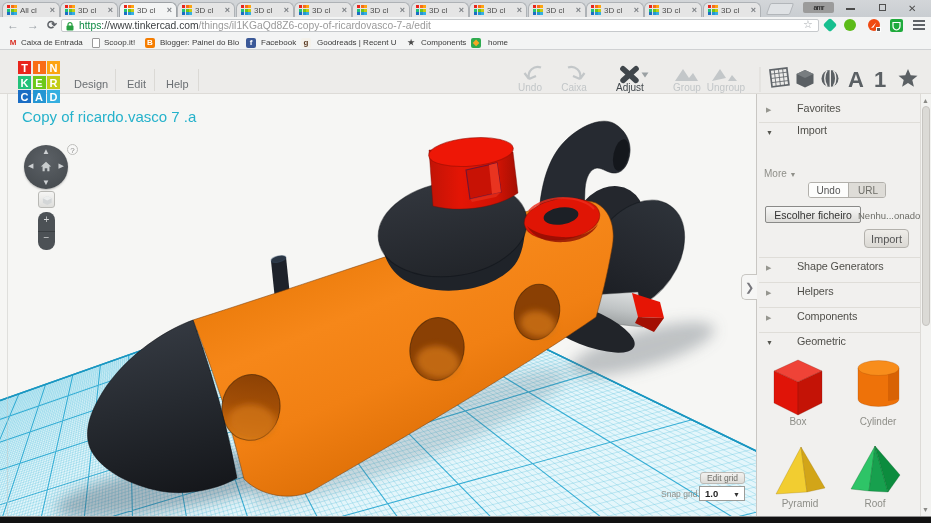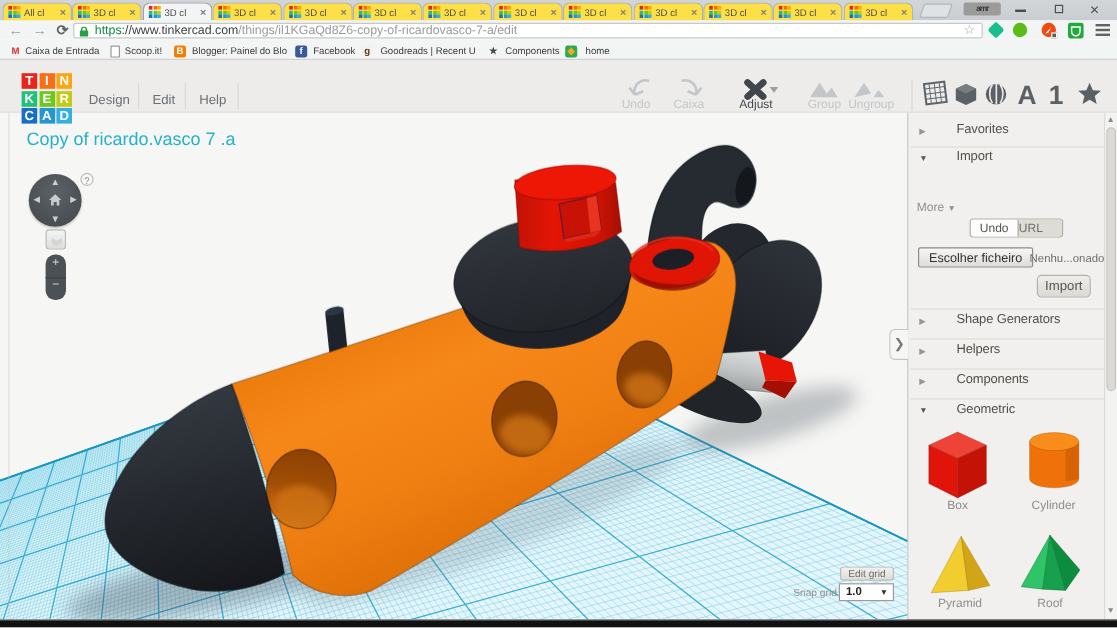--- a/index.html
+++ b/index.html
@@ -1,18 +1,18 @@
 <!DOCTYPE html>
 <html><head><meta charset="utf-8"><style>
 *{margin:0;padding:0;box-sizing:border-box}
 html,body{width:931px;height:523px;overflow:hidden;font-family:"Liberation Sans",sans-serif;background:#fff;position:relative}
 .abs{position:absolute}
 
 #tabstrip{left:0;top:0;width:931px;height:17px;background:linear-gradient(#d3d6d9,#c9cdd1)}
-.tab{top:2px;height:15px;width:58px;background:#fde047;border:1px solid #aeb2b6;border-bottom:none;border-radius:6px 6px 0 0;font-size:8px;color:#4c4c4c;overflow:hidden;white-space:nowrap}
+.tab{top:2px;height:15px;width:58px;background:#e5e5e5;border:1px solid #aeb2b6;border-bottom:none;border-radius:6px 6px 0 0;font-size:8px;color:#4c4c4c;overflow:hidden;white-space:nowrap}
 .tab .fav{position:absolute;left:4px;top:2px;width:10px;height:10px}
 .tab .ti{position:absolute;left:17px;top:3px;width:26px;overflow:hidden}
 .tab .x{position:absolute;right:4px;top:2px;color:#7a7e82;font-size:9px;font-weight:bold}
 .tab.act{background:#f3f4f4;z-index:3;border-color:#9ea2a6}
 .fav b{position:absolute;width:3px;height:3px}
 
 .f1{left:0;top:0;background:#e8241c}.f2{left:3.5px;top:0;background:#f96d16}.f3{left:7px;top:0;background:#fda411}
 .f4{left:0;top:3.5px;background:#22c17a}.f5{left:3.5px;top:3.5px;background:#6cc819}.f6{left:7px;top:3.5px;background:#c3cc15}
 .f7{left:0;top:7px;background:#1a6dc4}.f8{left:3.5px;top:7px;background:#2496d3}.f9{left:7px;top:7px;background:#35afe0}
 #newtab{left:768px;top:3px;width:24px;height:12px;background:#dfe2e5;border:1px solid #b2b6ba;transform:skewX(-20deg);border-radius:2px}
@@ -499,21 +499,21 @@
 
 <div class="abs" id="sidebar">
 <span class="tri" style="top:12px">▶</span>
     <span class="shead" style="top:8px">Favorites</span>
 <div class="sep" style="top:28px"></div>
 <span class="tri" style="top:35px;color:#55554f">▼</span>
     <span class="shead" style="top:30px">Import</span>
 <div class="abs sb" style="left:7px;top:74px">More <span style="font-size:7px">▼</span></div>
 <div class="abs" style="left:51px;top:88px;width:78px;height:16px;border:1px solid #b2b0ab;border-radius:3px;overflow:hidden;font-size:10px;color:#555">
 <span style="position:absolute;left:0;top:0;width:39px;height:16px;background:#fdfdfc;text-align:center;line-height:15px">Undo</span>
-<span style="position:absolute;left:39px;top:0;width:39px;height:16px;background:#dedcd7;border-left:1px solid #b2b0ab;text-align:left;line-height:15px;color:#6e6e68">URL</span>
+<span style="position:absolute;left:39px;top:0;width:39px;height:16px;background:#dedcd7;border-left:1px solid #b2b0ab;text-align:center;line-height:15px;color:#6e6e68">URL</span>
     </div>
 <div class="abs" style="left:8px;top:112px;width:96px;height:17px;border:1px solid #8a8a88;border-radius:2px;background:linear-gradient(#f7f7f6,#dddcd9);font-size:10.5px;color:#333;text-align:center;line-height:16px">Escolher ficheiro</div>
 <div class="abs" style="left:101px;top:116px;font-size:9.5px;color:#6e6e68">Nenhu...onado</div>
 <div class="abs" style="left:107px;top:135px;width:45px;height:19px;border:1px solid #b3b1ac;border-radius:4px;background:linear-gradient(#efede9,#dbd9d4);font-size:11px;color:#555;text-align:center;line-height:18px">Import</div>
 <div class="sep" style="top:163px"></div>
 <span class="tri" style="top:170px">▶</span>
     <span class="shead" style="top:166px">Shape Generators</span>
 <div class="sep" style="top:188px"></div>
 <span class="tri" style="top:195px">▶</span>
     <span class="shead" style="top:191px">Helpers</span>

